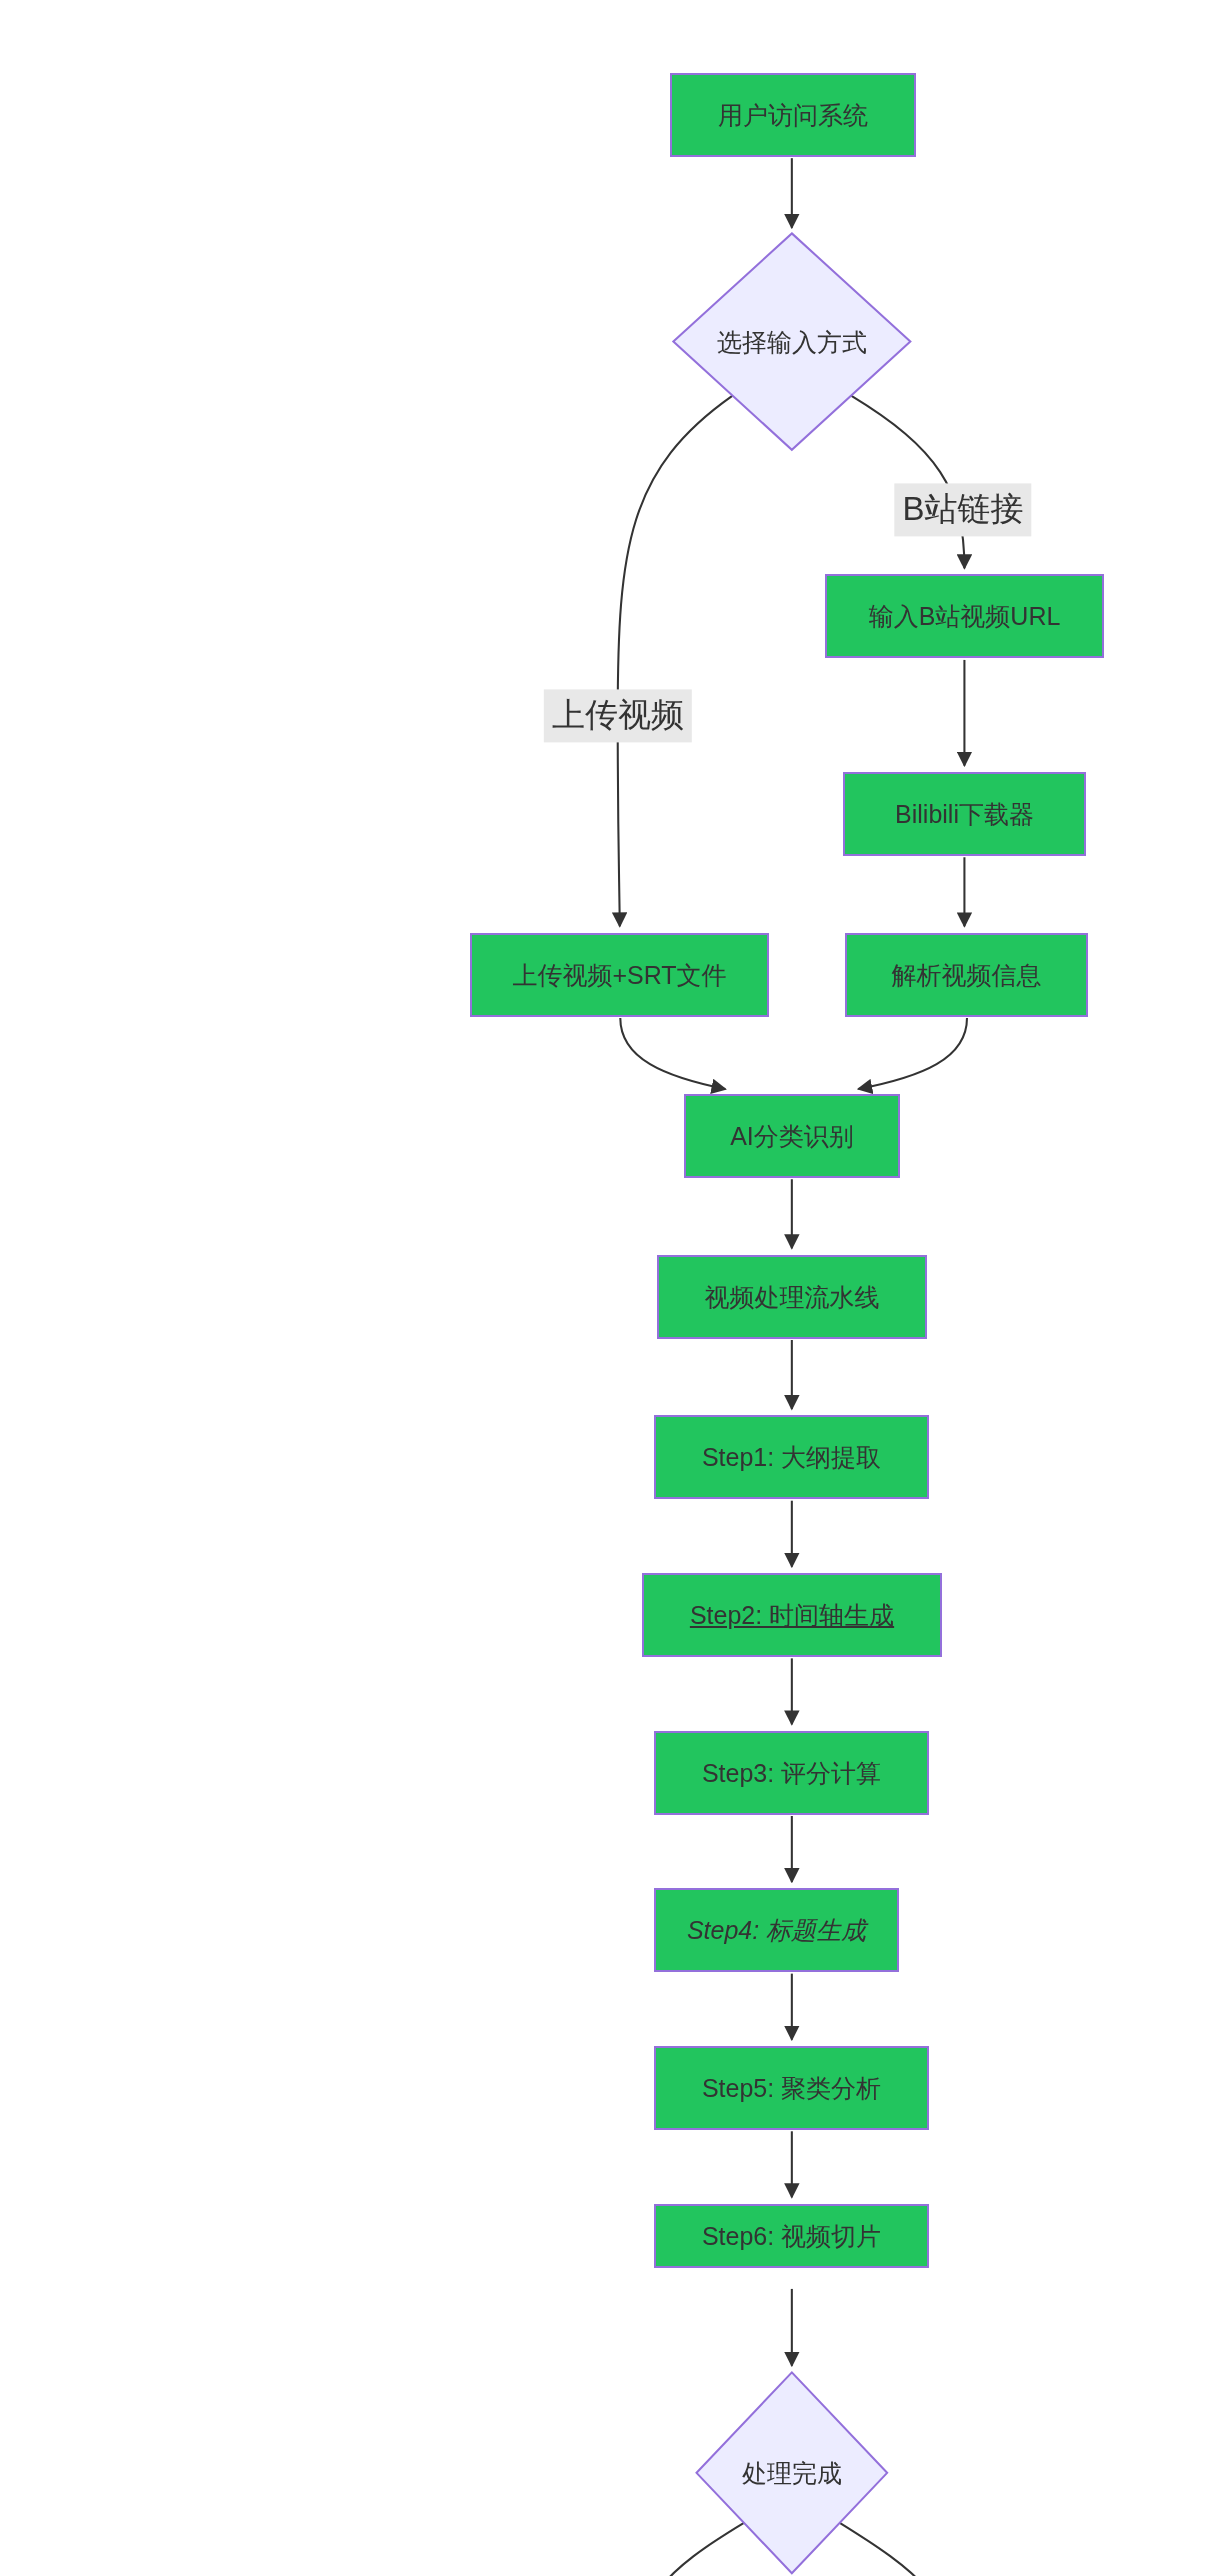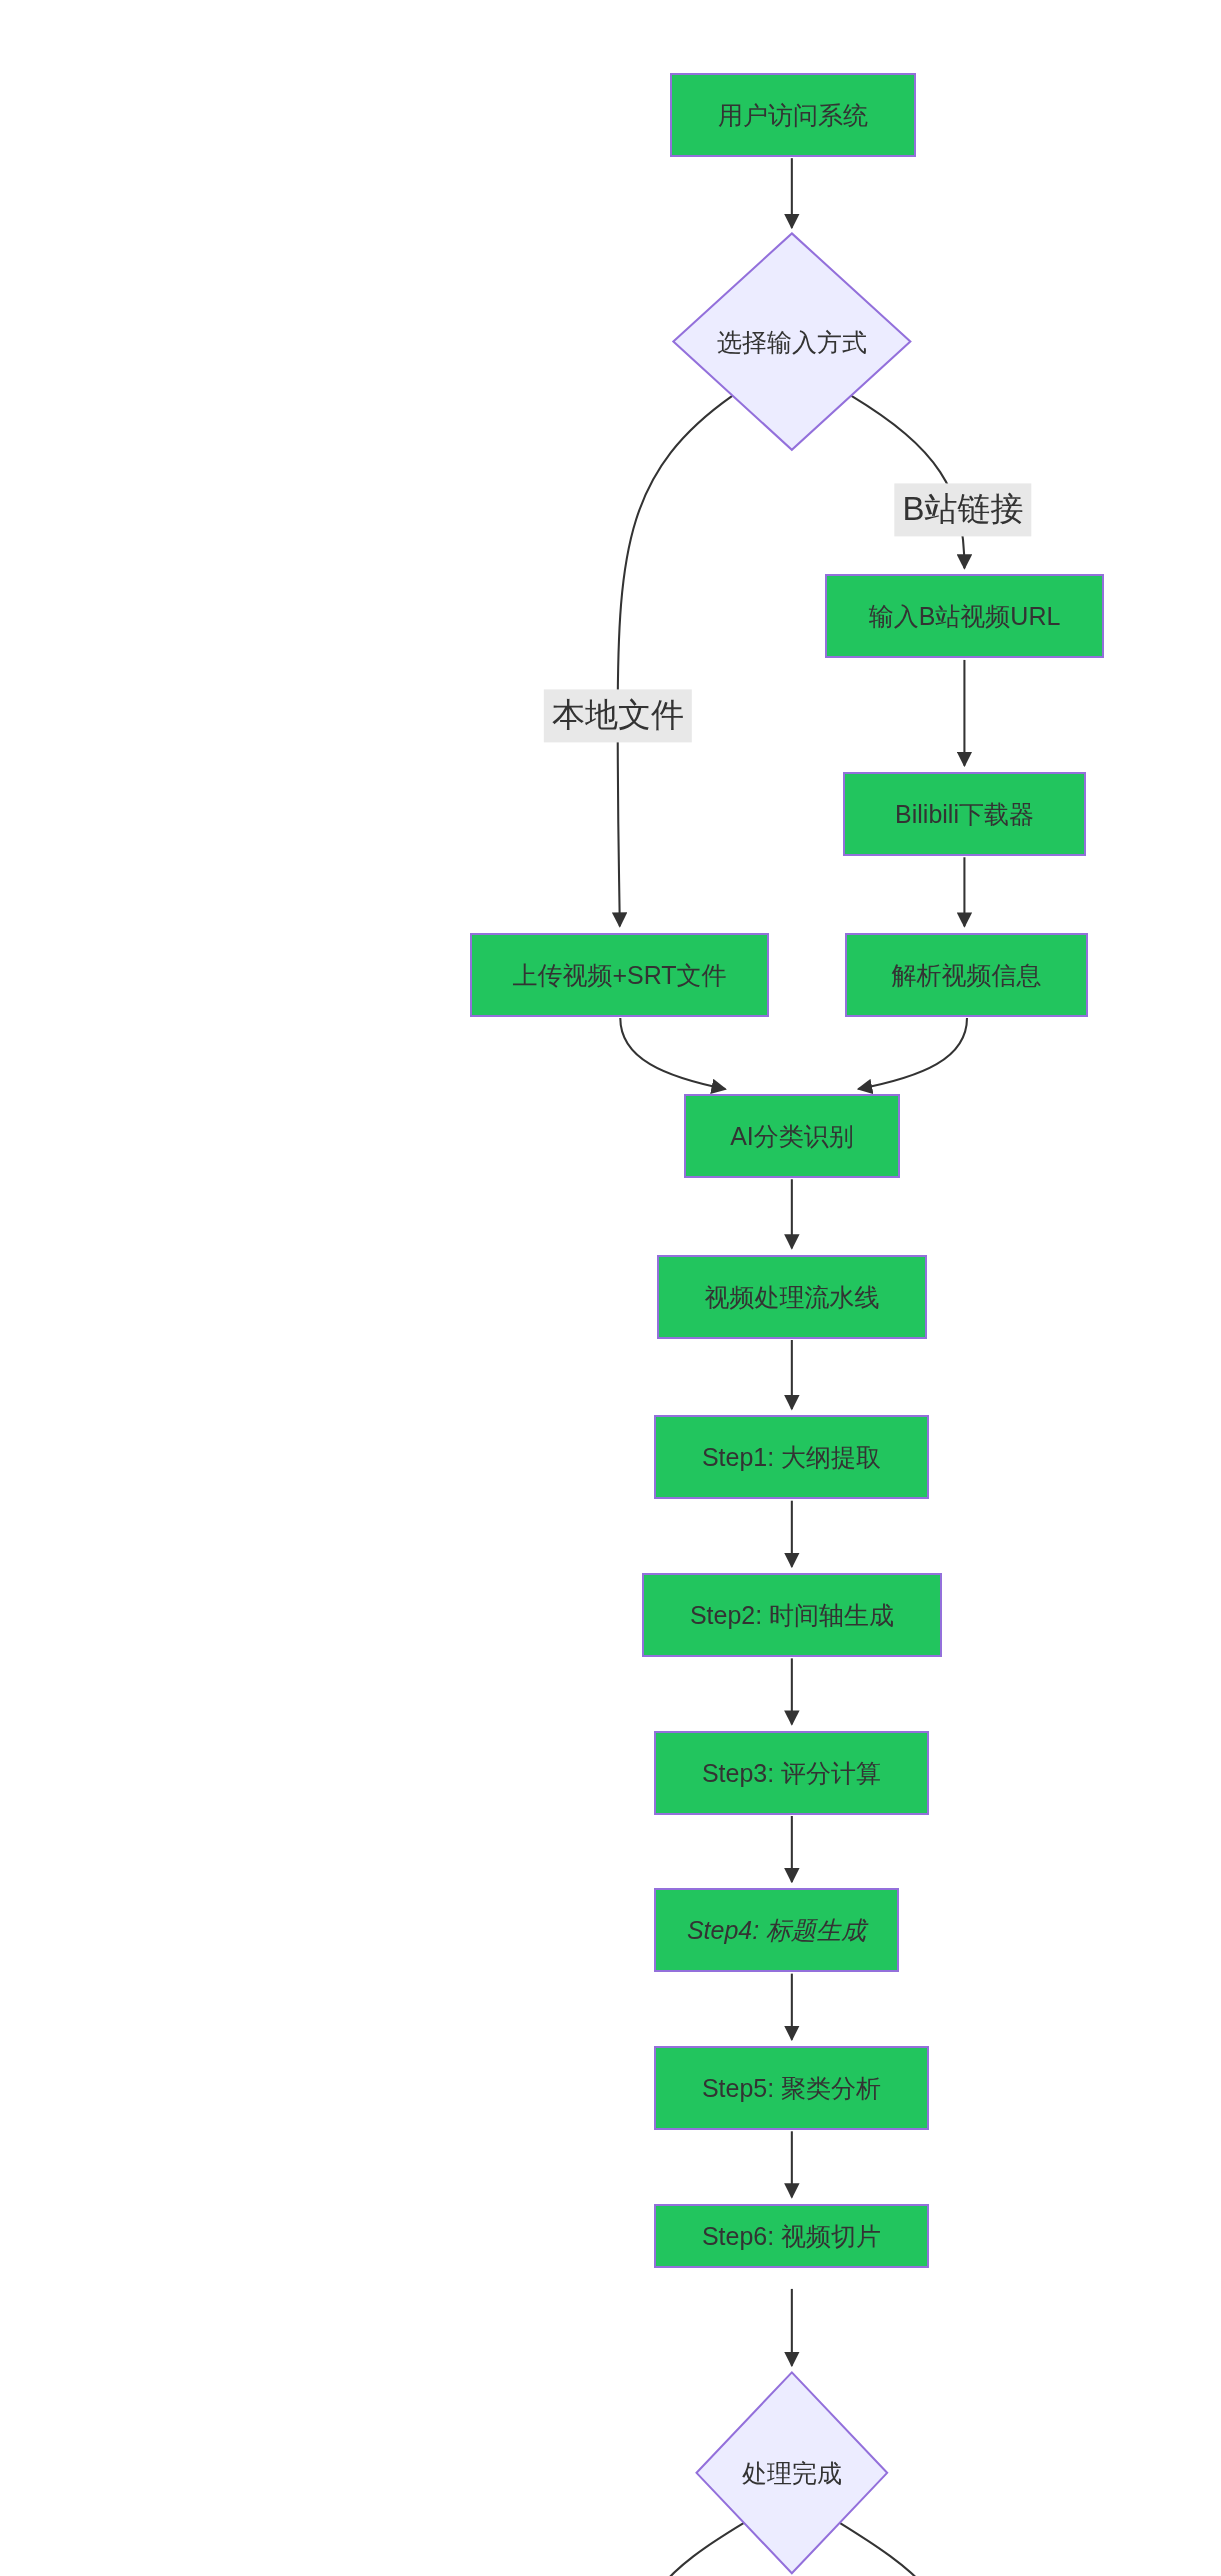--- a/index.html
+++ b/index.html
@@ -82,36 +82,36 @@
     </div>
   <div class="node" style="left:684px;top:1094px;width:216px;height:84px;">
       <span>AI分类识别</span>
     </div>
   <div class="node" style="left:657px;top:1255px;width:270px;height:84px;">
       <span>视频处理流水线</span>
     </div>
   <div class="node" style="left:654px;top:1415px;width:275px;height:84px;">
       <span>Step1: 大纲提取</span>
     </div>
-  <div class="node" style="left:642px;top:1573px;width:300px;height:84px;">
+  <div class="node" style="left:642px;top:1573px;width:300px;height:84px;text-decoration:underline;">
       <span>Step2: 时间轴生成</span>
     </div>
   <div class="node" style="left:654px;top:1731px;width:275px;height:84px;">
       <span>Step3: 评分计算</span>
     </div>
   <div class="node" style="left:654px;top:1888px;width:245px;height:84px;font-style:italic;">
       <span>Step4: 标题生成</span>
     </div>
   <div class="node" style="left:654px;top:2046px;width:275px;height:84px;">
       <span>Step5: 聚类分析</span>
     </div>
   <div class="node" style="left:654px;top:2204px;width:275px;height:64px;">
       <span>Step6: 视频切片</span>
     </div>
 
   <div class="diamond-label" style="left:792px;top:342px;">选择输入方式</div>
   <div class="diamond-label" style="left:792px;top:2473px;">处理完成</div>
 
-  <div class="edge-label" style="left:618px;top:716px;">本地文件</div>
+  <div class="edge-label" style="left:618px;top:716px;">上传视频</div>
   <div class="edge-label" style="left:963px;top:510px;">B站链接</div>
 
 </div>
 
 
 </body></html>

